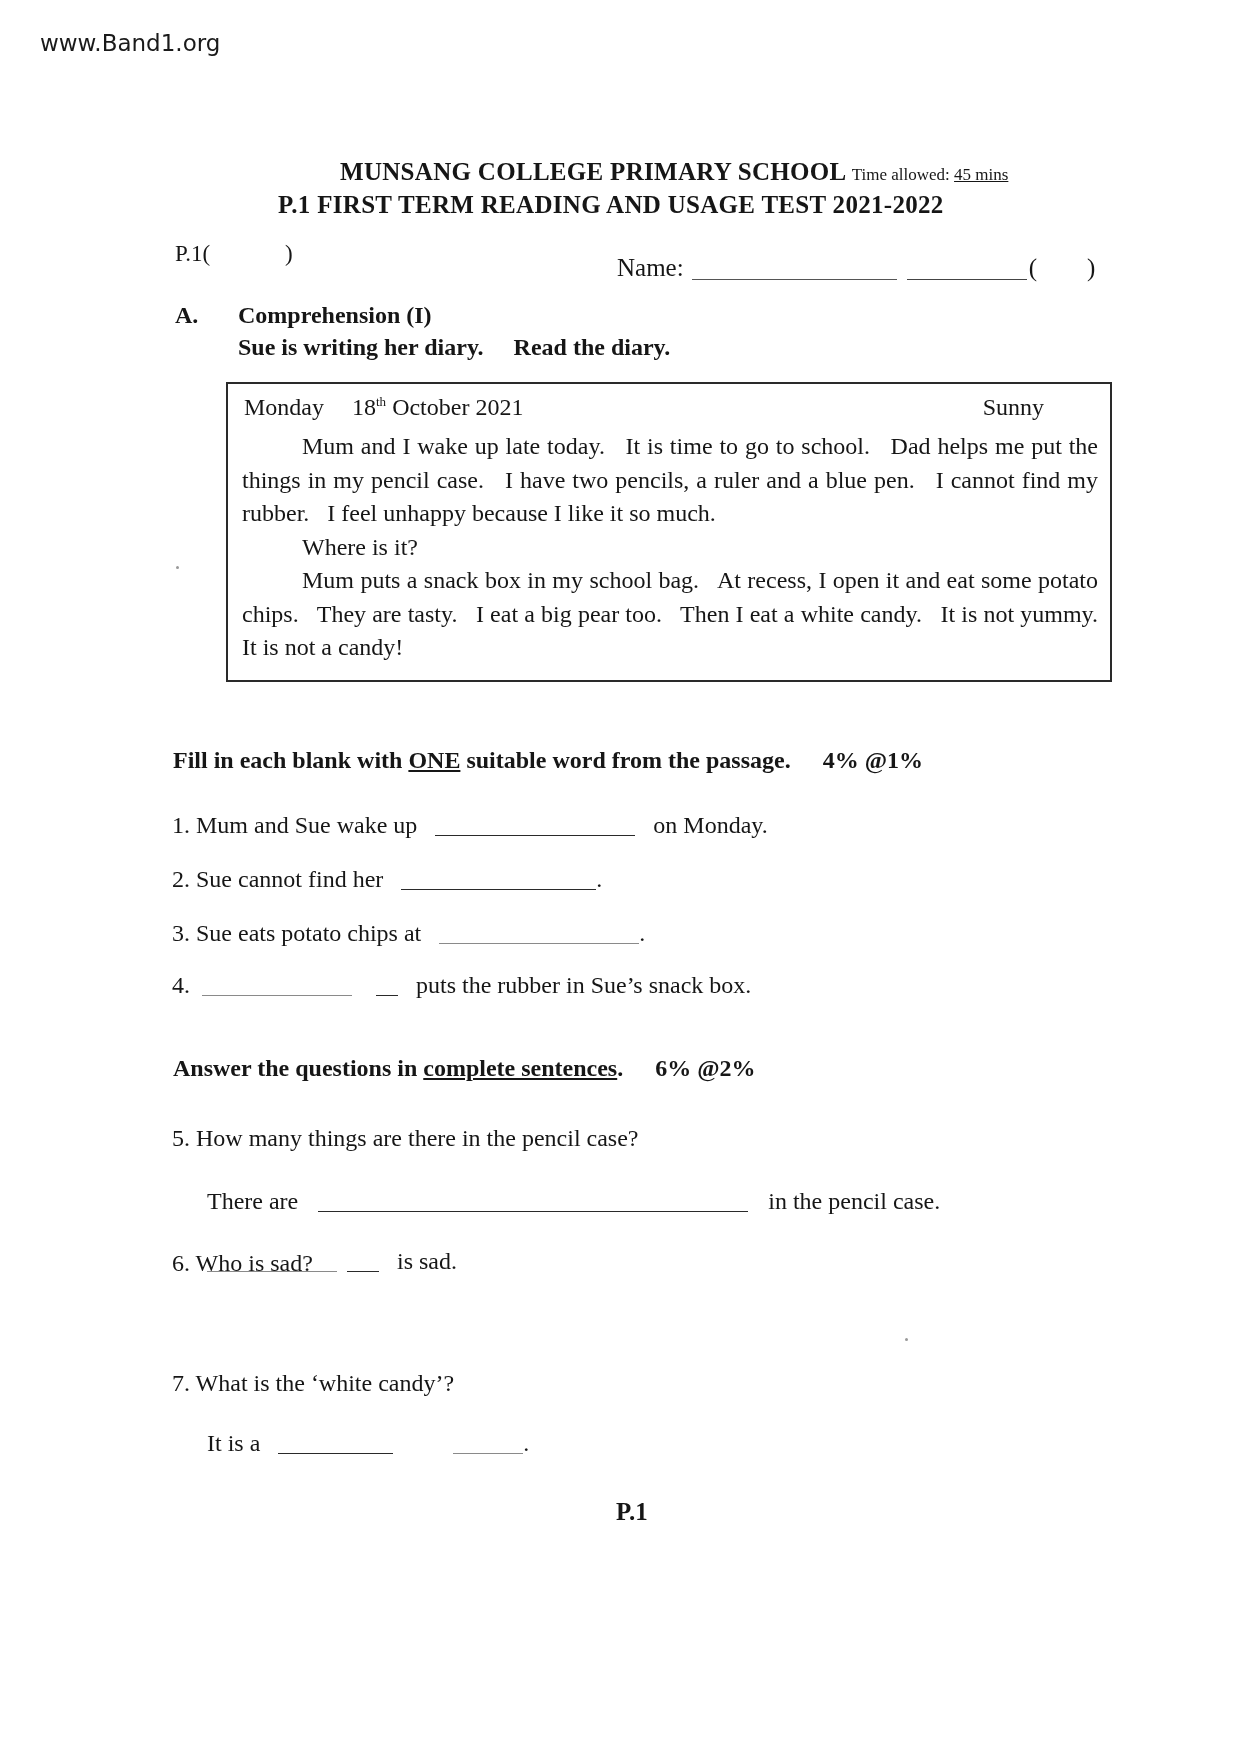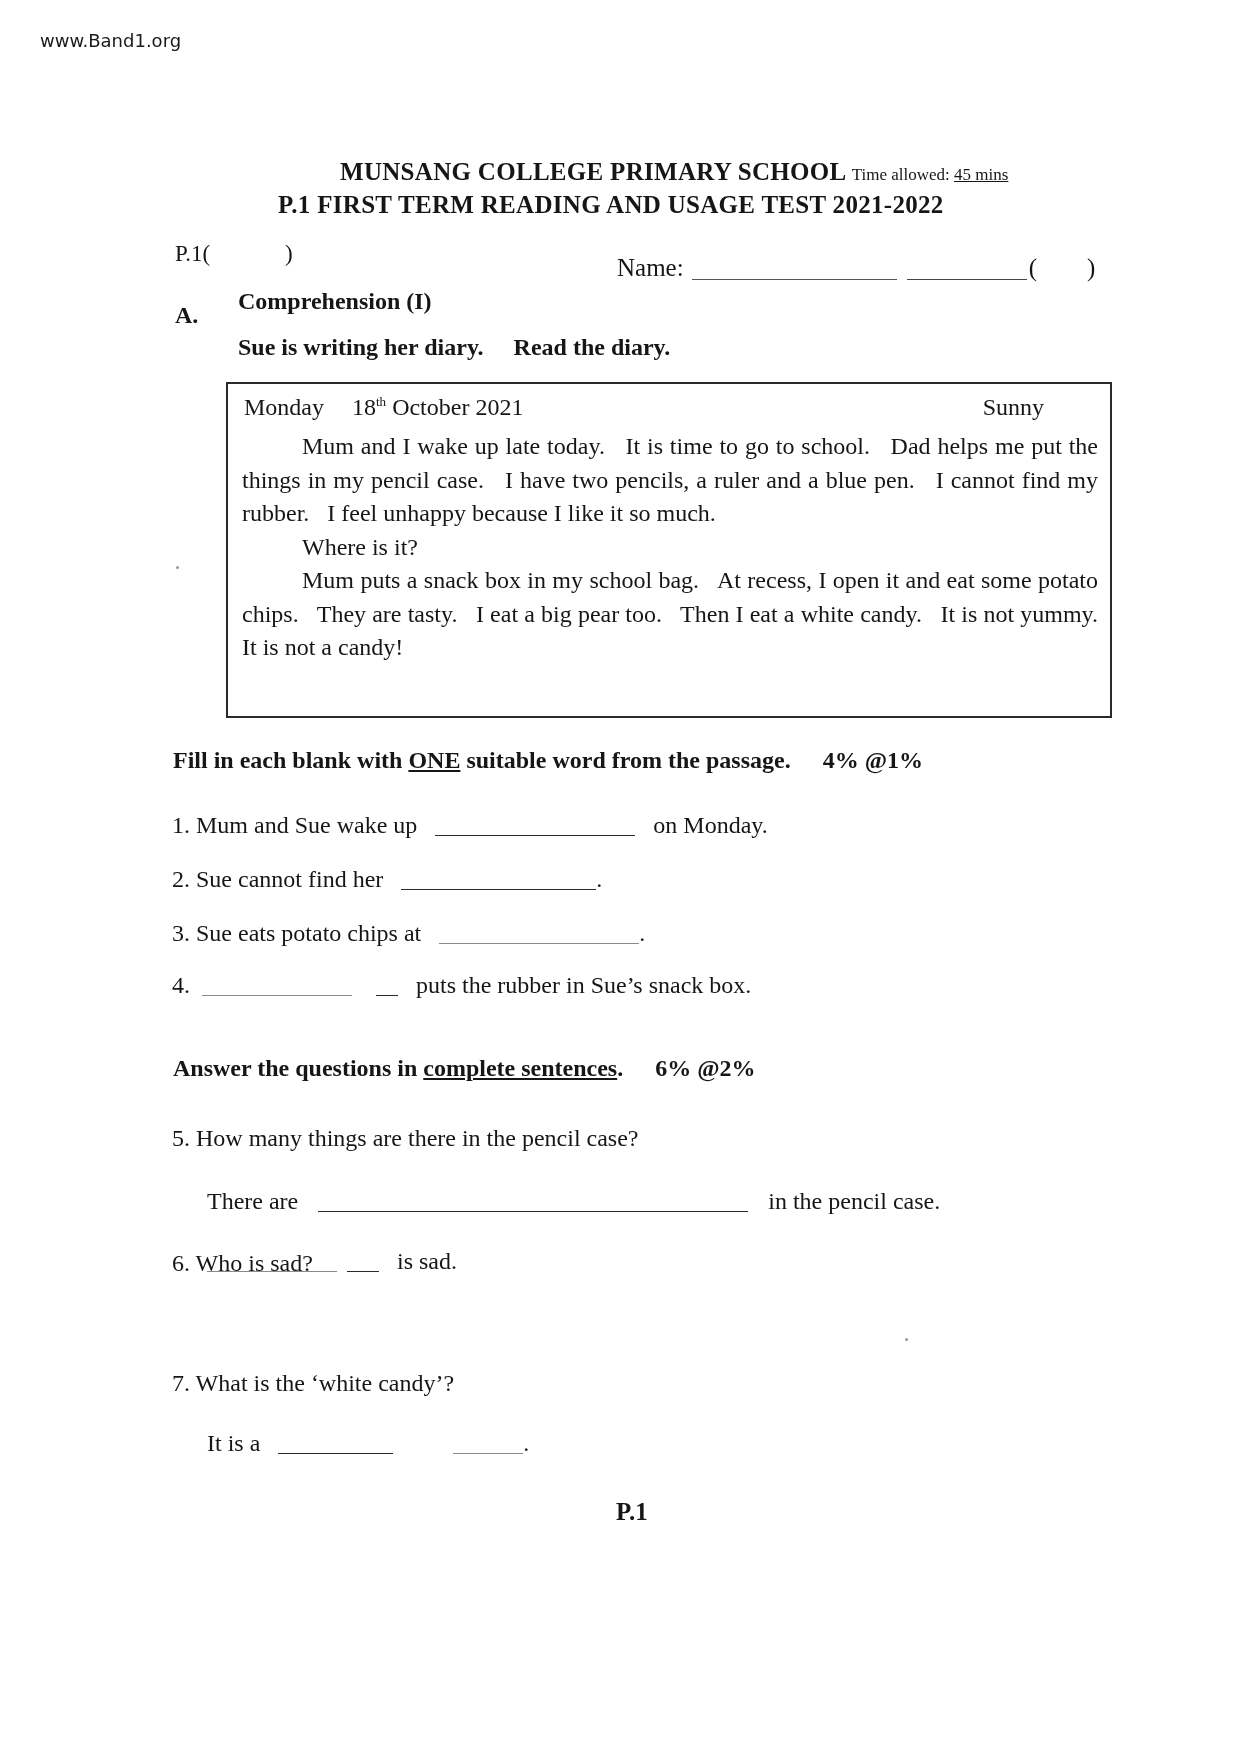--- a/index.html
+++ b/index.html
@@ -3,21 +3,21 @@
 <meta charset="utf-8">
 <style>
   html, body { margin: 0; padding: 0; background: #ffffff; }
   body {
     width: 1240px; height: 1754px; position: relative; overflow: hidden;
     font-family: "Liberation Serif", "DejaVu Serif", serif; color: #161616;
   }
   .watermark {
     position: absolute; left: 40px; top: 30px;
     font-family: "DejaVu Sans", "Liberation Sans", sans-serif;
-    font-size: 18px; color: #1a1a1a;
+    font-size: 23px; color: #1a1a1a;
   }
   .hdr1 {
     position: absolute; left: 340px; top: 158px;
     font-size: 25px; font-weight: bold; letter-spacing: 0.3px; white-space: nowrap;
   }
   .hdr1 .time { font-size: 17px; font-weight: normal; letter-spacing: 0; }
   .hdr1 .time u { text-decoration: underline; }
   .hdr2 {
     position: absolute; left: 278px; top: 191px;
     font-size: 25px; font-weight: bold; letter-spacing: 0.3px; white-space: nowrap;
@@ -29,26 +29,26 @@
   .nameline {
     position: absolute; left: 617px; top: 254px; font-size: 25px; white-space: nowrap;
   }
   .nameline .blank1 { display: inline-block; width: 205px; border-bottom: 1.5px solid #555; margin-left: 8px; vertical-align: -4px; }
   .nameline .blank2 { display: inline-block; width: 120px; border-bottom: 1.5px solid #444; margin-left: 10px; vertical-align: -4px; }
   .nameline .numparen { margin-left: 2px; }
   .nameline .numparen span { display: inline-block; width: 50px; }
   .secA {
     position: absolute; left: 175px; top: 302px; font-size: 24px; font-weight: bold;
   }
-  .secA-title { position: absolute; left: 238px; top: 288px; font-size: 24px; font-weight: bold; white-space: nowrap; }
+  .secA-title { position: absolute; left: 238px; top: 302px; font-size: 24px; font-weight: bold; white-space: nowrap; }
   .secA-inst { position: absolute; left: 238px; top: 334px; font-size: 24px; font-weight: bold; white-space: nowrap; }
   .secA-inst .gap { display: inline-block; width: 30px; }
 
   .diary {
-    position: absolute; left: 226px; top: 382px; width: 886px; height: 336px;
+    position: absolute; left: 226px; top: 382px; width: 886px; height: 300px;
     border: 2px solid #2a2a2a; box-sizing: border-box;
   }
   .diary-head { position: absolute; left: 16px; top: 10px; font-size: 24px; white-space: nowrap; }
   .diary-head sup { font-size: 13px; }
   .diary-head .gap { display: inline-block; width: 28px; }
   .diary-weather { position: absolute; right: 66px; top: 10px; font-size: 24px; margin-left: 20px; }
   .diary-body {
     position: absolute; left: 14px; top: 46px; width: 856px;
     font-size: 24px; line-height: 33.5px; text-align: justify;
   }

